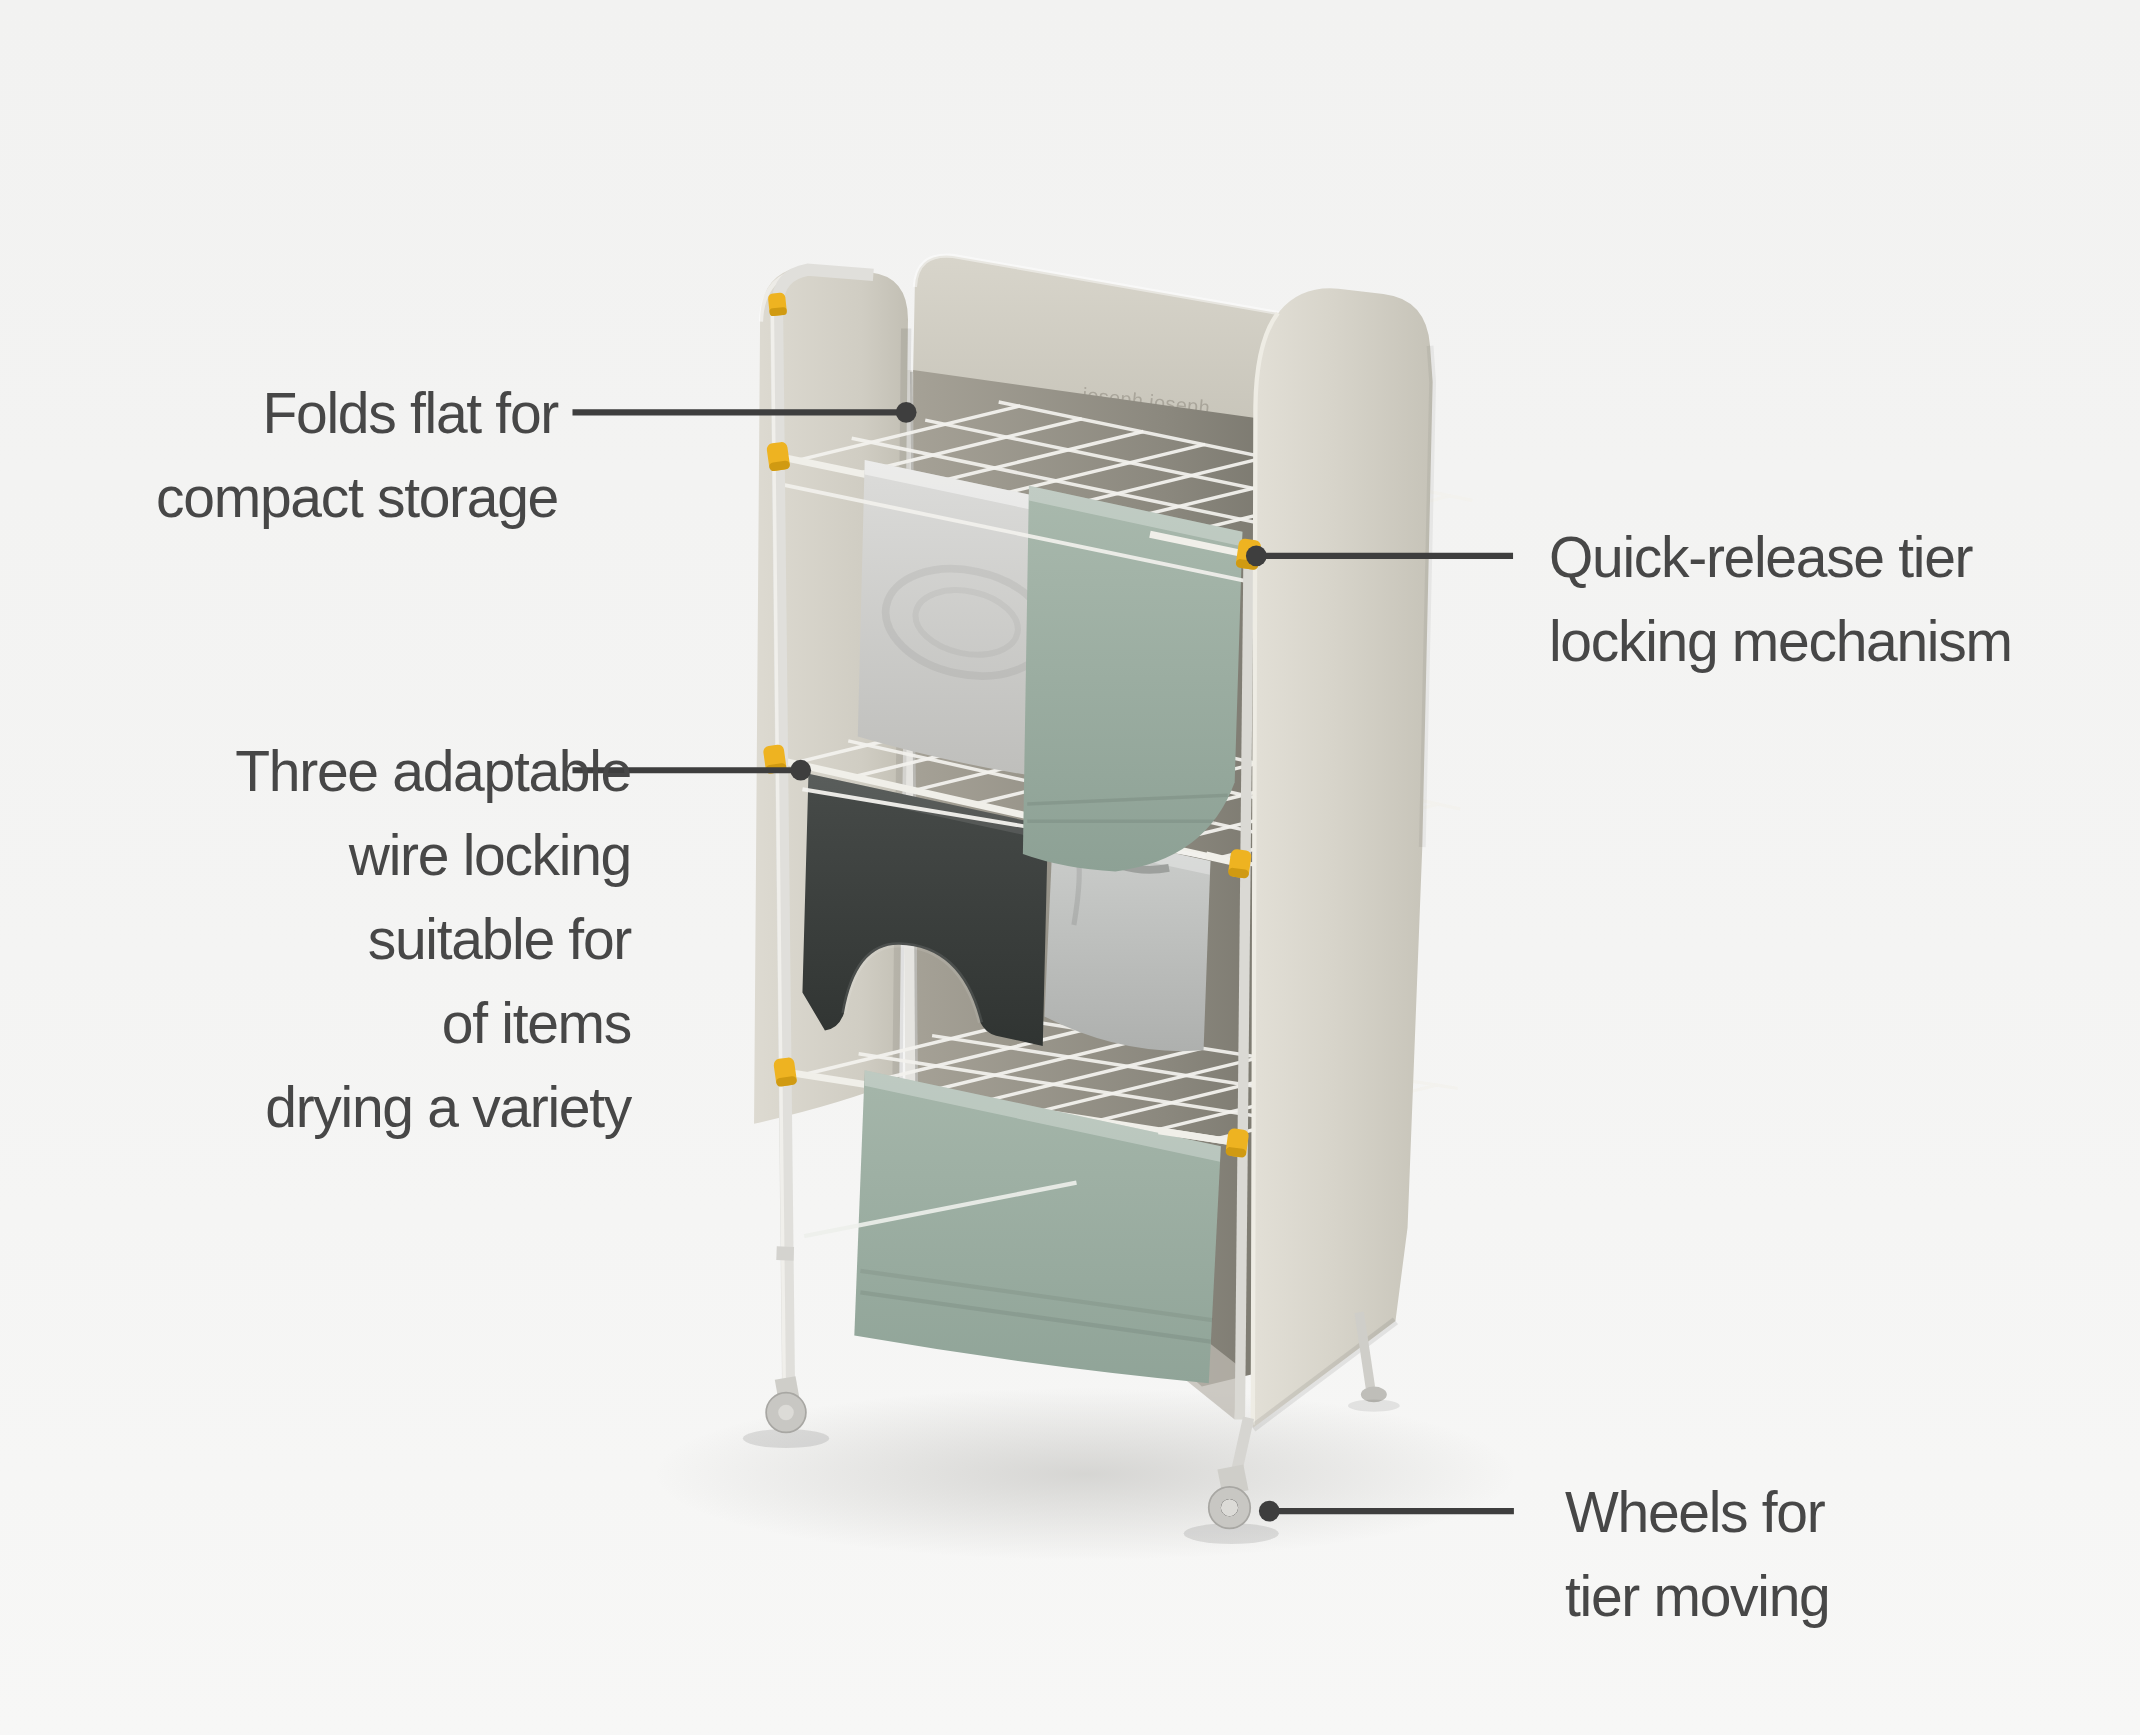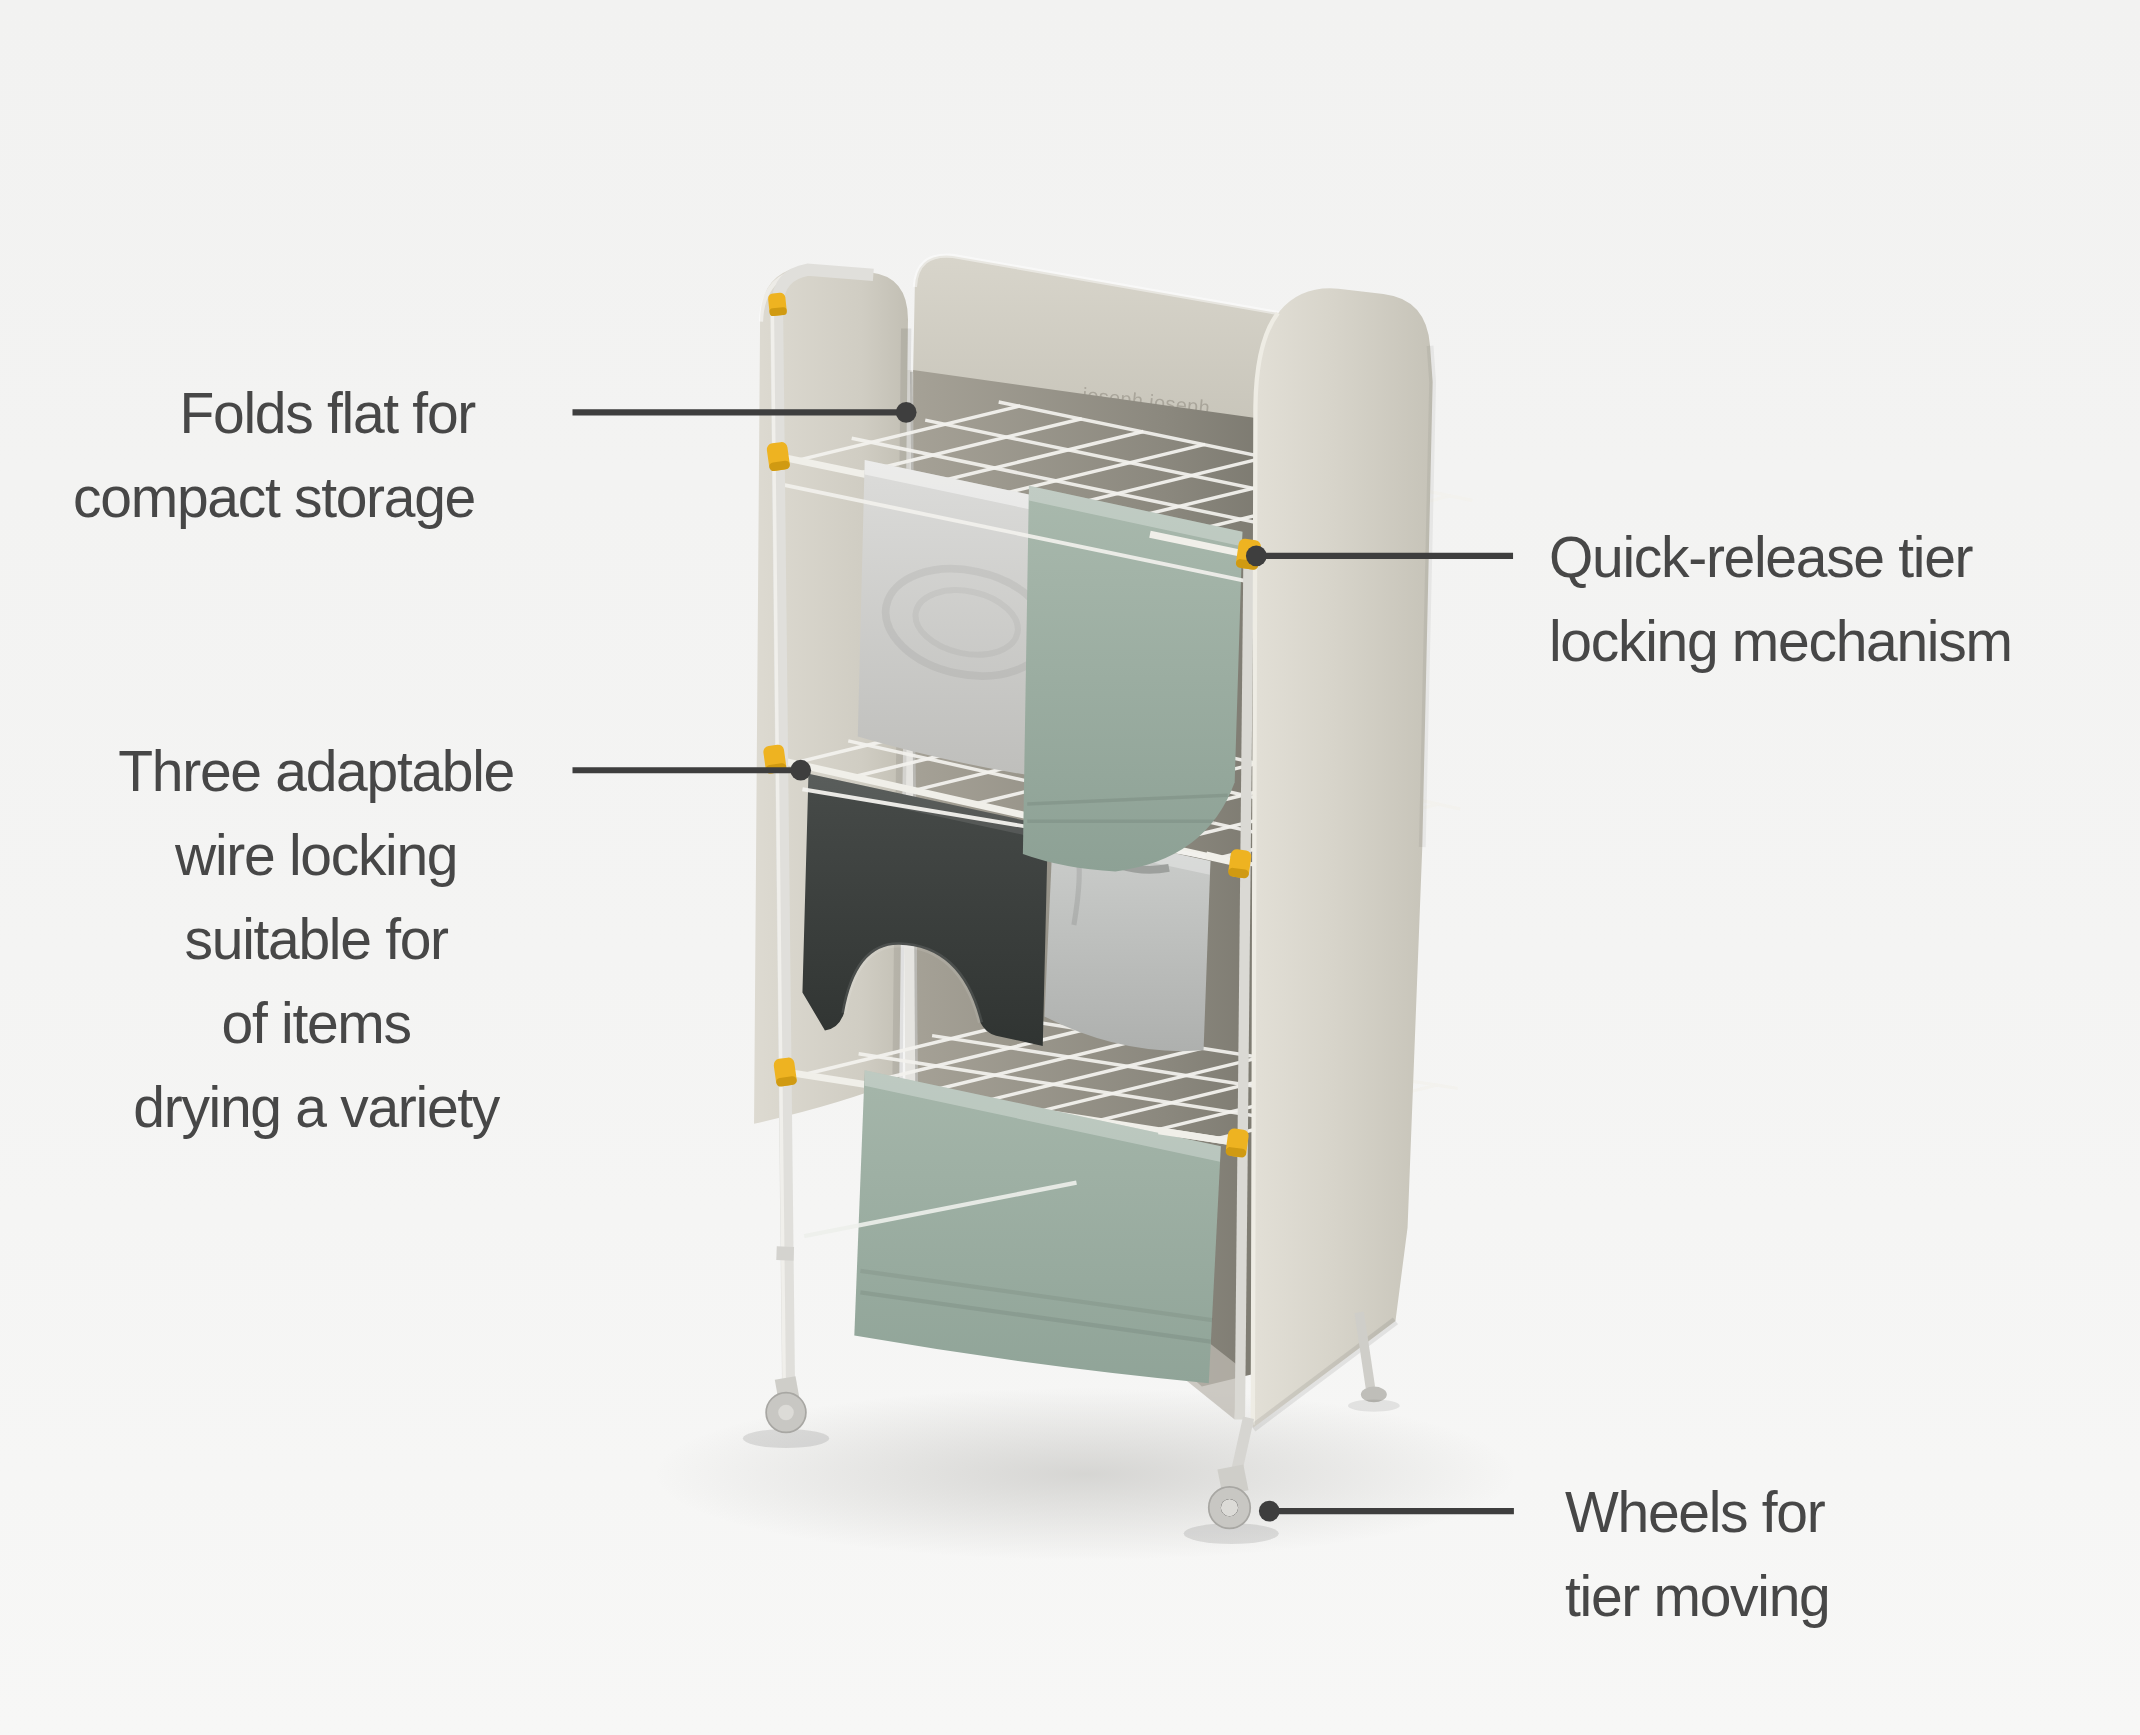--- a/index.html
+++ b/index.html
@@ -260,31 +260,31 @@
     <circle cx="1048" cy="477" r="12" stroke="none"></circle>
     <line x1="662" y1="891" x2="918" y2="891"></line>
     <circle cx="926" cy="891" r="12" stroke="none"></circle>
     <line x1="1461" y1="643" x2="1750" y2="643"></line>
     <circle cx="1453" cy="643" r="12" stroke="none"></circle>
     <line x1="1476" y1="1748" x2="1751" y2="1748"></line>
     <circle cx="1468" cy="1748" r="12" stroke="none"></circle>
   </g>
 </svg>
 
-<div class="label align-right" style="top:371px; right:1665px;text-align:right;">
+<div class="label align-right" style="top:371px; right:1582px;text-align:right;">
   <div>Folds flat for</div>
   <div>compact storage</div>
 </div>
 
 <div class="label align-left" style="top:515px; left:1529px;margin-left:20px;">
   <div>Quick-release tier</div>
   <div>locking mechanism</div>
 </div>
 
-<div class="label align-right" style="top:729px; right:1626px;text-align:center;">
+<div class="label align-right" style="top:729px; right:1509px;">
   <div>Three adaptable</div>
   <div>wire locking</div>
   <div>suitable for</div>
   <div>of items</div>
   <div>drying a variety</div>
 </div>
 
 <div class="label align-left" style="top:1470px; left:1520px;margin-left:45px;">
   <div>Wheels for</div>
   <div>tier moving</div>

